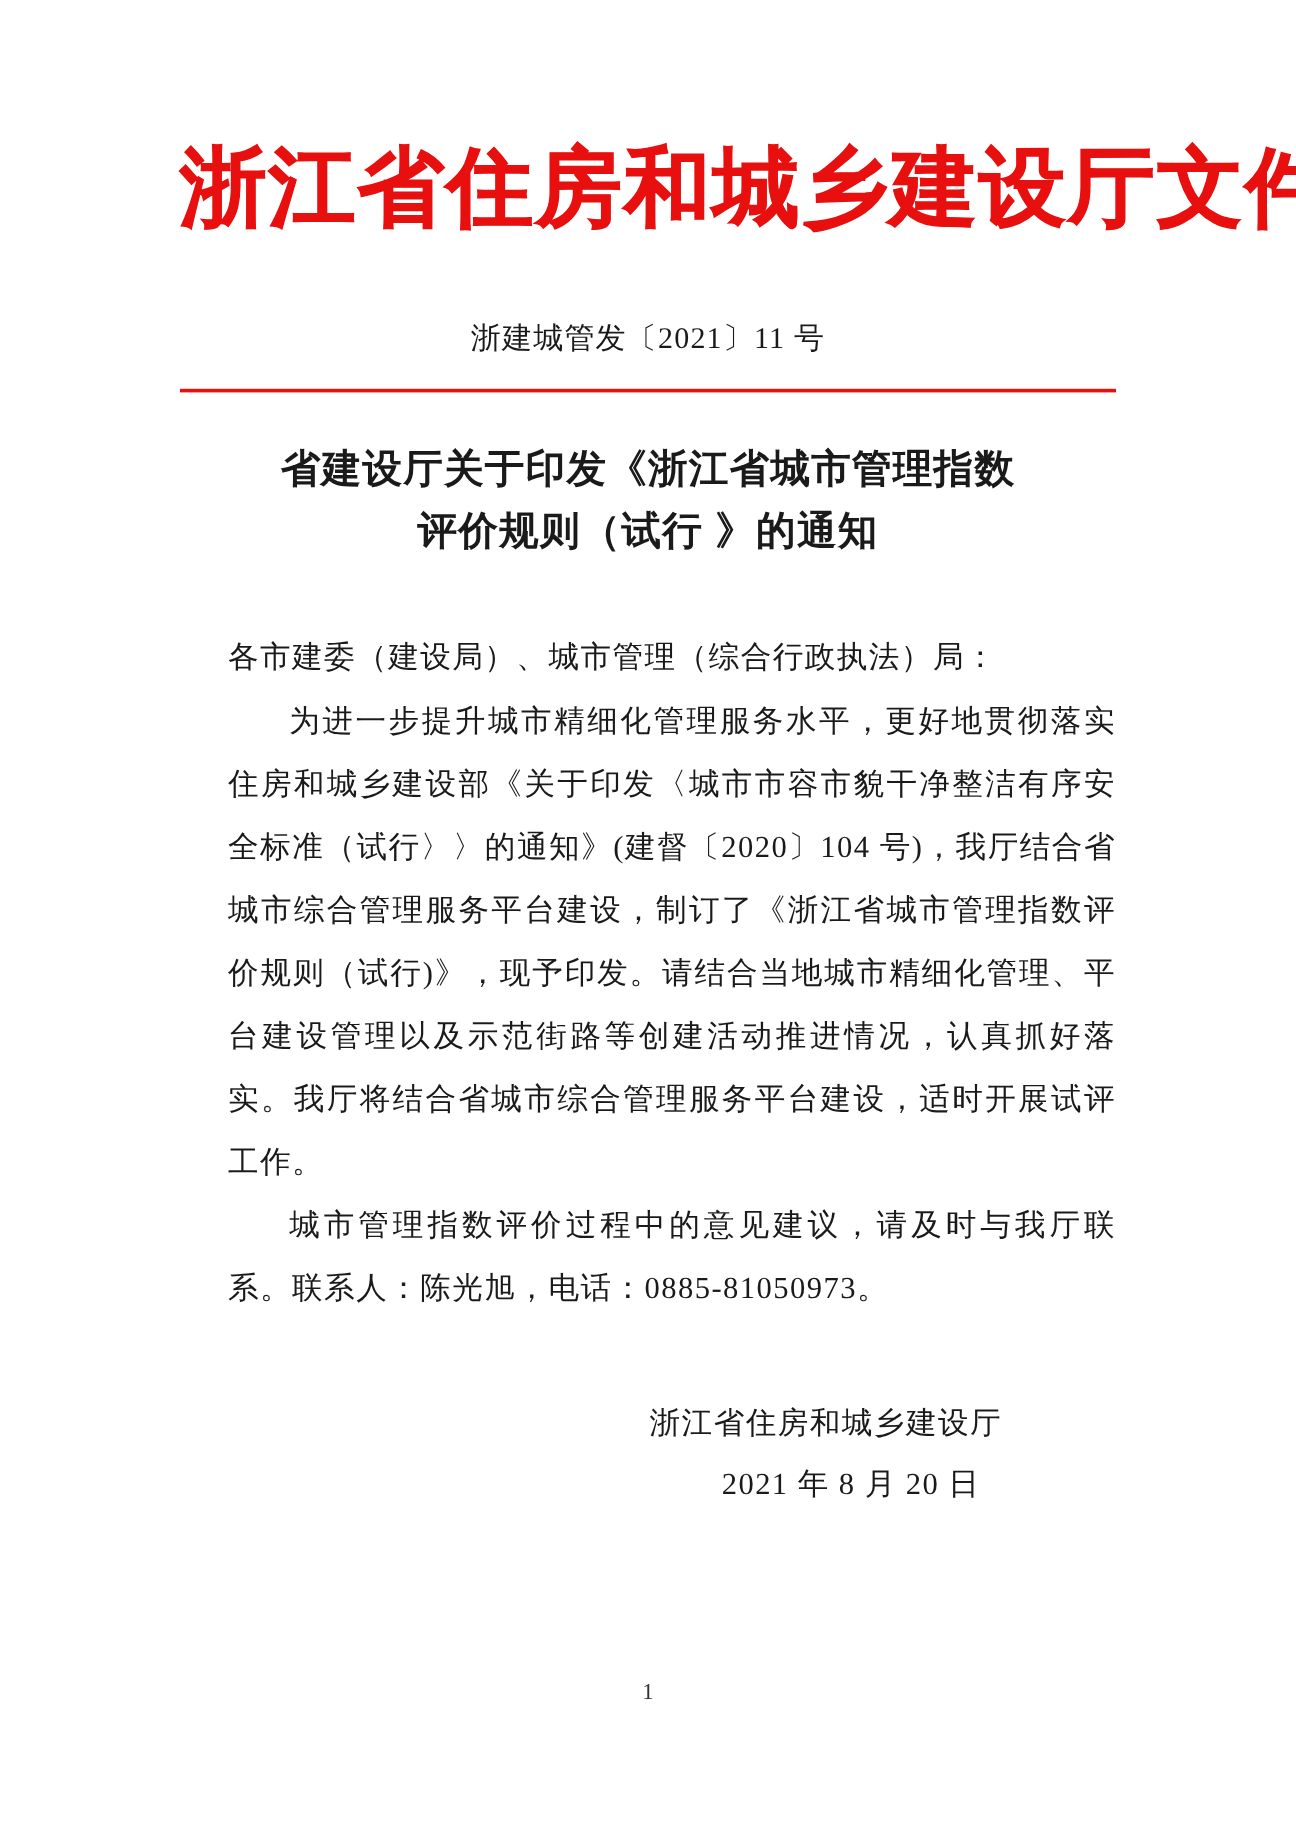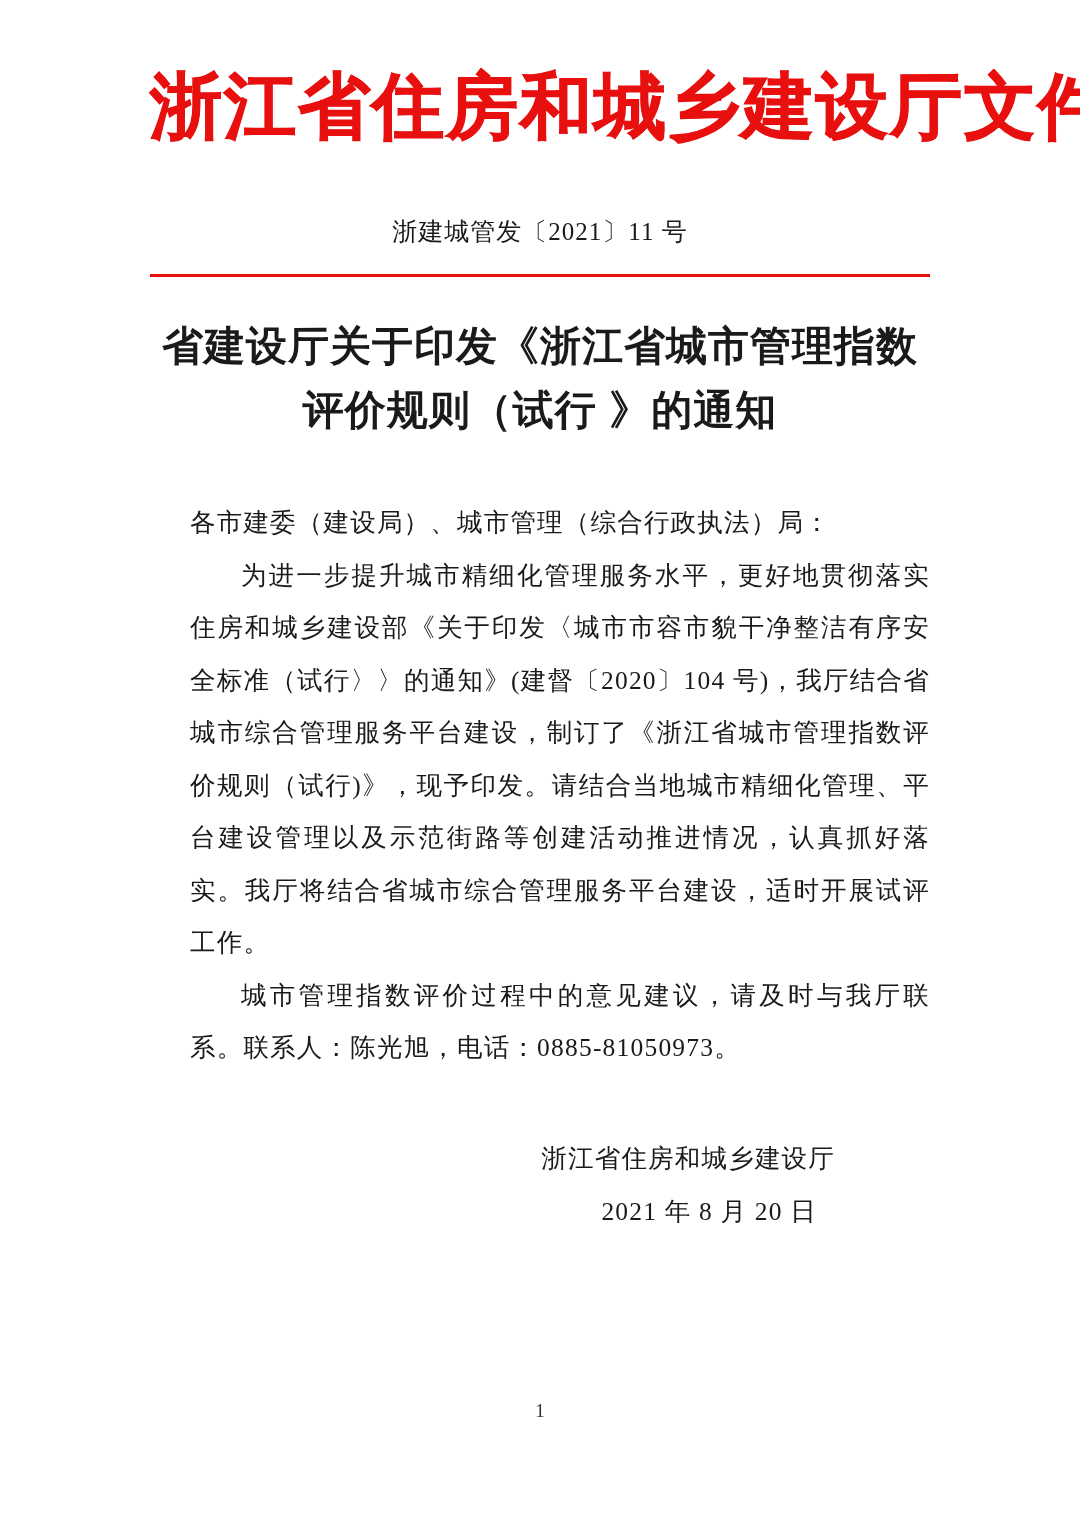--- a/index.html
+++ b/index.html
@@ -19,21 +19,21 @@
     width: 1080px;
     height: 1527px;
     box-sizing: border-box;
     padding: 0 150px;
     position: relative;
   }
 
   
   .masthead {
     text-align: center;
-    padding-top: 68px;
+    padding-top: 118px;
   }
   .masthead-title {
     color: #e8100f;
     font-family: "Liberation Serif", "DejaVu Serif", serif;
     font-weight: bold;
     font-size: 72px;
     letter-spacing: 2px;
     line-height: 1.1;
     white-space: nowrap;
     -webkit-text-stroke: 1px #e8100f;
@@ -53,21 +53,21 @@
     margin-top: 26px;
     height: 3px;
     background: #e8100f;
     width: 100%;
   }
 
   
   .doc-title {
     margin-top: 38px;
     text-align: center;
-    font-size: 41px;
+    font-size: 33px;
     font-weight: bold;
     line-height: 1.55;
     letter-spacing: 1px;
     font-family: "Liberation Sans", "DejaVu Sans", sans-serif;
   }
   .doc-title .line2 {
     display: block;
   }
 
   
@@ -93,21 +93,21 @@
 
   
   .signature {
     margin-top: 60px;
     text-align: right;
     padding-right: 95px;
     font-size: 25.5px;
     line-height: 2.0;
     letter-spacing: 1.2px;
   }
-  .sig-line { display: block; font-family: Liberation Mono, monospace; }
+  .sig-line { display: block; }
   .sig-date { display: block; padding-right: 18px; }
 
   
   .page-number {
     position: absolute;
     bottom: 105px;
     left: 0;
     width: 100%;
     text-align: center;
     font-size: 19px;

